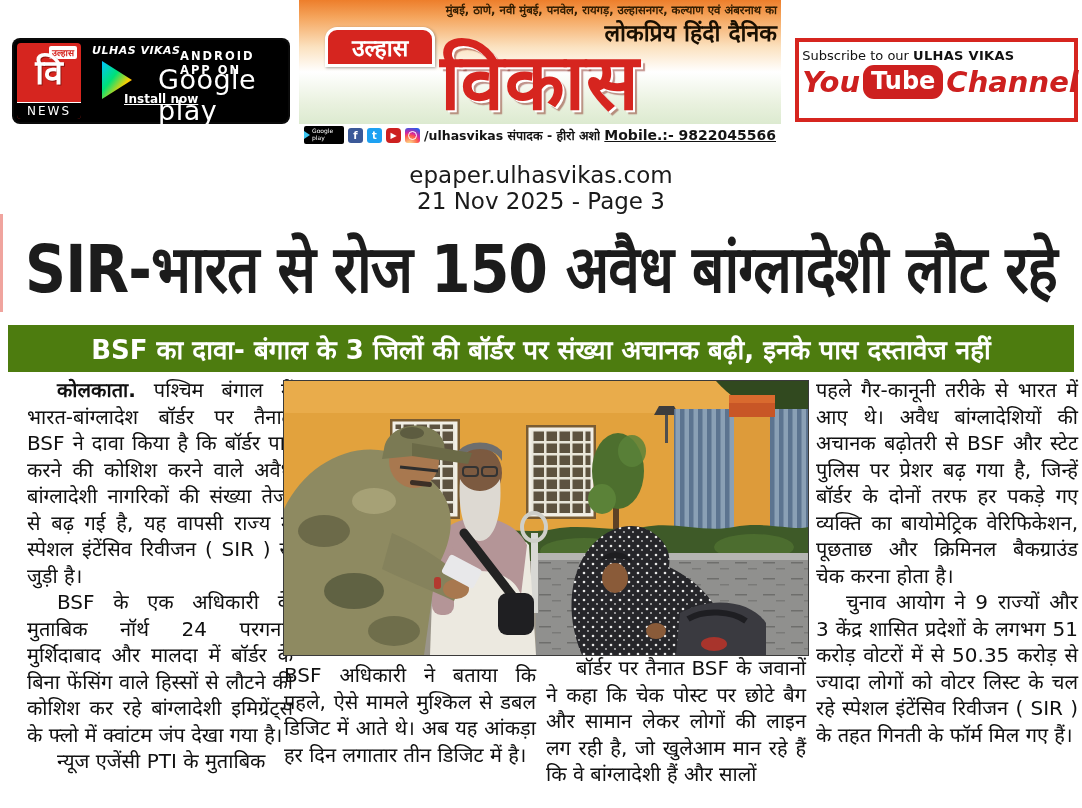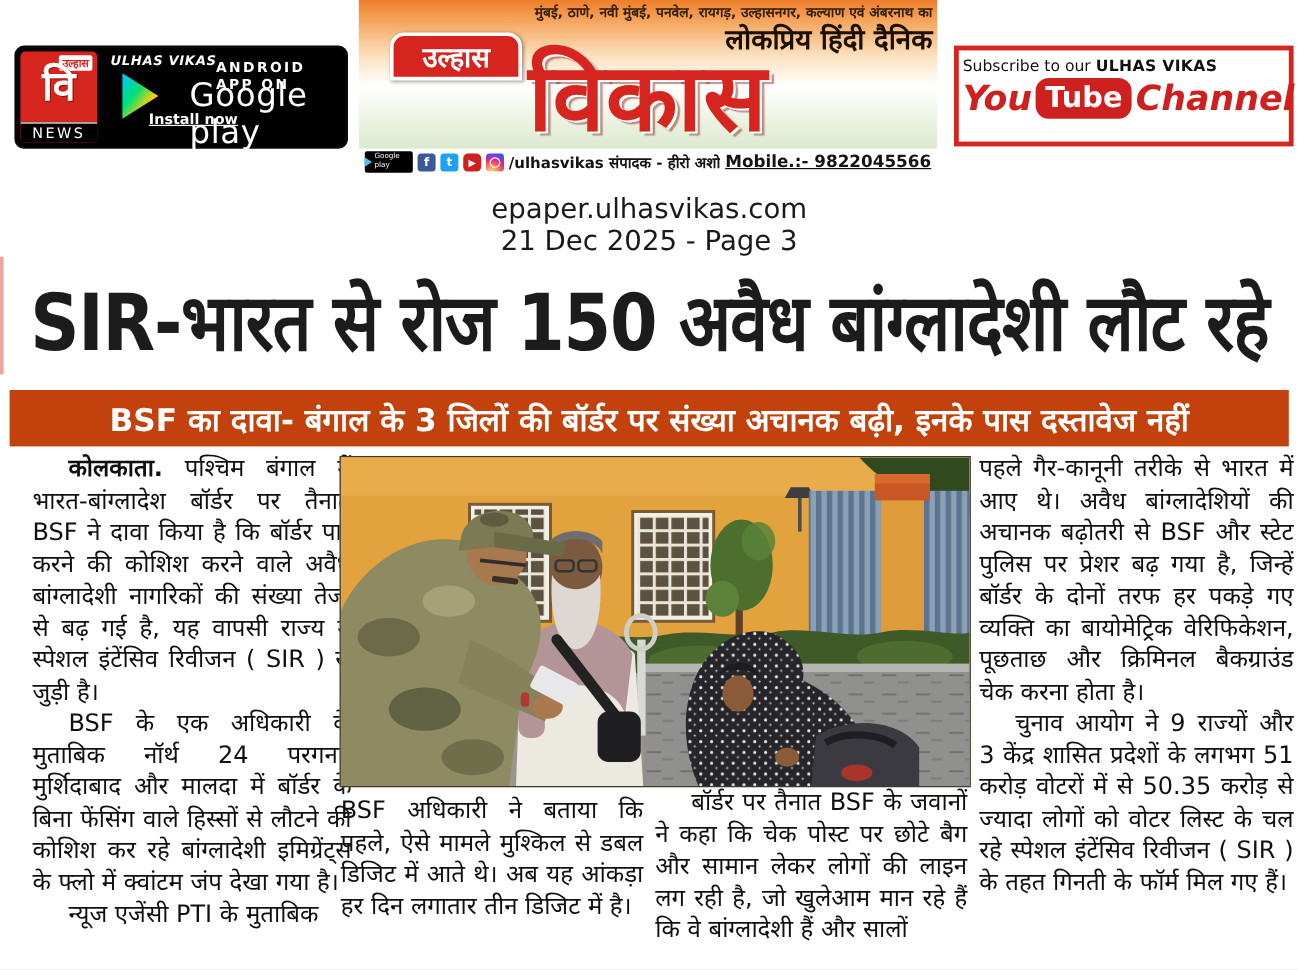--- a/index.html
+++ b/index.html
@@ -67,21 +67,21 @@
   .sub-logo .nl-glyph{font-size:30px;top:12px;}
 
   
   .site-line{position:absolute;top:162px;left:0;width:100%;text-align:center;font-size:23px;color:#1a1a1a;}
   .date-line{position:absolute;top:188px;left:0;width:100%;text-align:center;font-size:23px;color:#1a1a1a;}
 
   
   .headline{position:absolute;top:212px;left:0;width:100%;height:106px;display:flex;align-items:center;
     justify-content:center;font-size:57px;font-weight:bold;color:#1c1c1c;white-space:nowrap;
     transform:scaleY(1.15);transform-origin:50% 40%;letter-spacing:-1px;}
-  .subbar{position:absolute;top:325px;left:8px;right:8px;height:47px;background:#c2410c;color:#fff;
+  .subbar{position:absolute;top:325px;left:8px;right:8px;height:47px;background:#4d7c0f;color:#fff;
     display:flex;align-items:center;justify-content:center;font-size:26px;font-weight:bold;white-space:nowrap;}
   .edge-sliver{position:absolute;left:0;top:214px;width:3px;height:98px;background:#f0a49e;}
 
   
   .bodycol{position:absolute;font-size:20px;line-height:26.5px;text-align:justify;color:#101010;}
   .bodycol p{margin:0;}
   .ind{text-indent:30px;}
   .lead{font-weight:bold;}
   .col1{left:12px;top:377px;width:266px;margin-left:15px;}
   .col2{left:284px;top:662px;width:252px;}
@@ -150,21 +150,21 @@
       </div>
     </div>
     <div class="sub-logo">
 
       <span class="nl-glyph">वि</span>
       <span class="nl-news">NEWS</span>
     </div>
   </div>
 
   <div class="site-line">epaper.ulhasvikas.com</div>
-  <div class="date-line">21 Dec 2025 - Page 3</div>
+  <div class="date-line">21 Nov 2025 - Page 3</div>
 
   <div class="edge-sliver"></div>
   <div class="headline">SIR-भारत से रोज 150 अवैध बांग्लादेशी लौट रहे</div>
   <div class="subbar">BSF का दावा- बंगाल के 3 जिलों की बॉर्डर पर संख्या अचानक बढ़ी, इनके पास दस्तावेज नहीं</div>
 
   <div class="bodycol col1">
     <p class="ind"><span class="lead">कोलकाता.</span><span> पश्चिम बंगाल में भारत-बांग्लादेश बॉर्डर पर तैनात BSF ने दावा किया है कि बॉर्डर पार करने की कोशिश करने वाले अवैध बांग्लादेशी नागरिकों की संख्या तेजी से बढ़ गई है, यह वापसी राज्य में स्पेशल इंटेंसिव रिवीजन ( SIR ) से जुड़ी है।</span></p>
     <p class="ind">BSF के एक अधिकारी के मुताबिक नॉर्थ 24 परगना, मुर्शिदाबाद और मालदा में बॉर्डर के बिना फेंसिंग वाले हिस्सों से लौटने की कोशिश कर रहे बांग्लादेशी इमिग्रेंट्स के फ्लो में क्वांटम जंप देखा गया है।</p>
     <p class="ind">न्यूज एजेंसी PTI के मुताबिक</p>
   </div>

